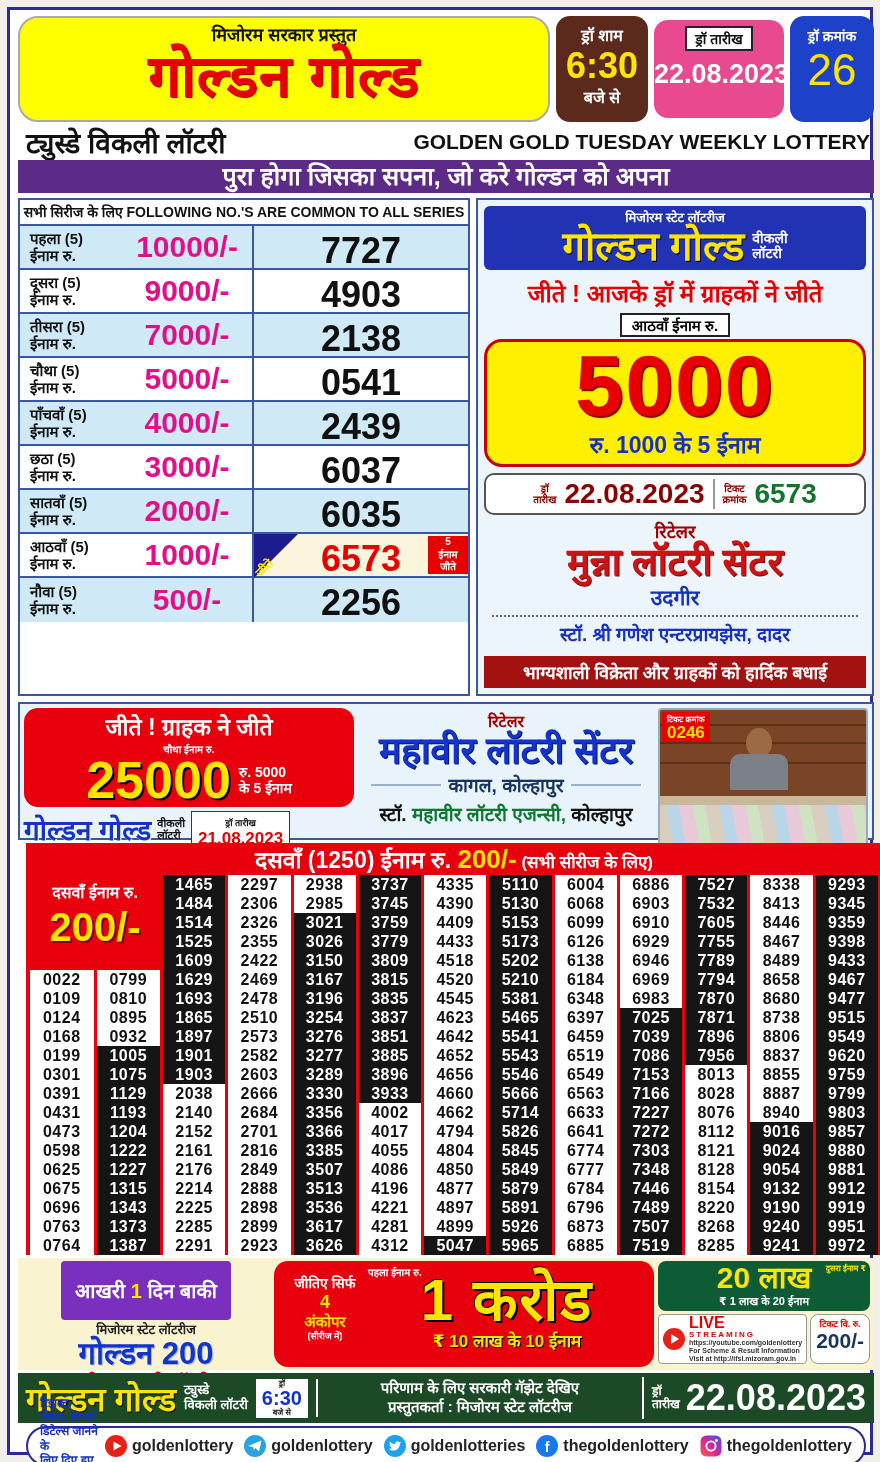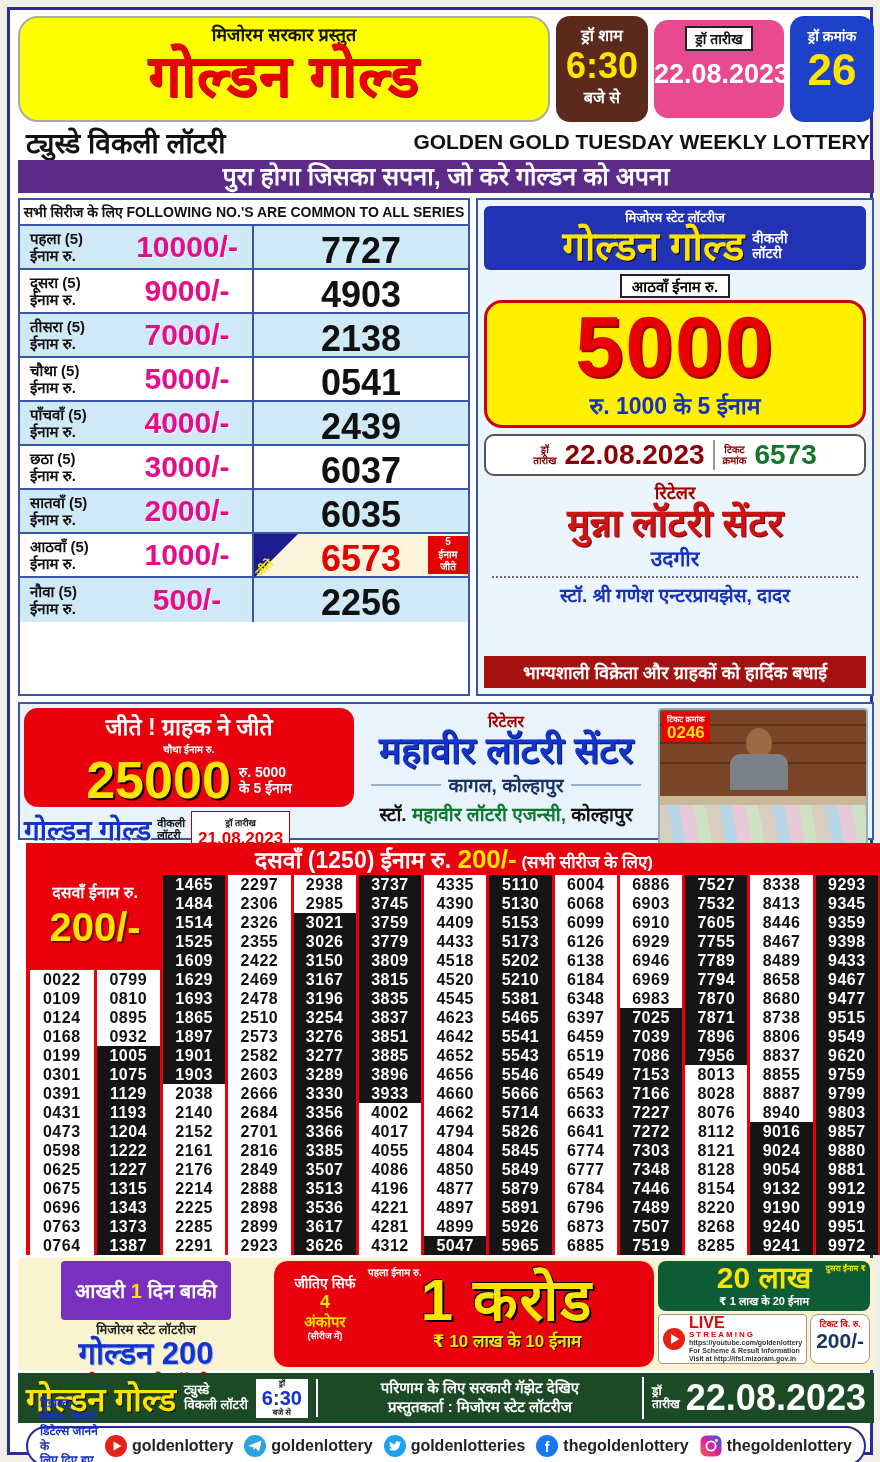--- a/index.html
+++ b/index.html
@@ -19,21 +19,21 @@
   .h-time .t1{font-size:16px; font-weight:bold;}
   .h-time .t2{font-size:36px; font-weight:bold; color:#ffe400; line-height:1.1;}
   .h-date { left:644px; top:10px; width:130px; height:98px; background:#e8498f;
             border-radius:14px; text-align:center; padding-top:6px; }
   .h-date .lbl{ display:inline-block; background:#fff; border:2px solid #222; font-size:14px;
                 font-weight:bold; color:#111; padding:1px 8px; }
   .h-date .val{ font-size:27px; font-weight:bold; color:#fff; margin-top:8px; }
   .h-draw { left:780px; top:6px; width:84px; height:106px; background:#1d41c9;
             border-radius:14px; color:#fff; text-align:center; padding-top:10px; }
   .h-draw .lbl{font-size:14px; font-weight:bold;}
-  .h-draw .val{font-size:44px; font-weight:bold; color:#ffe400;}
+  .h-draw .val{font-size:44px; font-weight:normal; color:#ffe400;}
   .h-sub { left:8px; top:114px; width:856px; height:36px; display:flex;
            justify-content:space-between; align-items:center; }
   .h-sub .hi{ font-size:28px; font-weight:bold; color:#111; padding-left:8px;}
   .h-sub .en{ font-size:21px; font-weight:bold; color:#111; padding-right:4px;}
   .slogan { left:8px; top:150px; width:856px; height:33px; background:#5b2b87; color:#fff;
             font-size:25px; font-weight:bold; text-align:center; line-height:33px; }
 
   
   .ptable { left:8px; top:188px; width:452px; height:498px; border:2px solid #3a57a7; }
   .pthead { height:26px; font-size:14px; font-weight:bold; color:#111; text-align:center;
@@ -321,20 +321,21 @@
   <div class="abs wpanel">
     <div class="wp-head">
       <div class="wp-org">मिजोरम स्टेट लॉटरीज</div>
       <div class="wp-title-row">
         <span class="wp-title">गोल्डन गोल्ड</span>
         <span class="wp-side">
           <span>वीकली</span><br><span>लॉटरी</span>
         </span>
       </div>
     </div>
+    <div class="wp-headline">जीते ! आजके ड्रॉ में ग्राहकों ने जीते</div>
     <div class="wp-plabel">आठवाँ ईनाम रु.</div>
     <div class="wp-amount-box">
       <div class="wp-amount">5000</div>
       <div class="wp-amount-sub">रु. 1000 के 5 ईनाम</div>
     </div>
     <div class="wp-ticket-box">
       <span class="wp-mini">
         <span>ड्रॉ</span><br><span>तारीख</span>
       </span>
       <span class="wp-date">22.08.2023</span>

